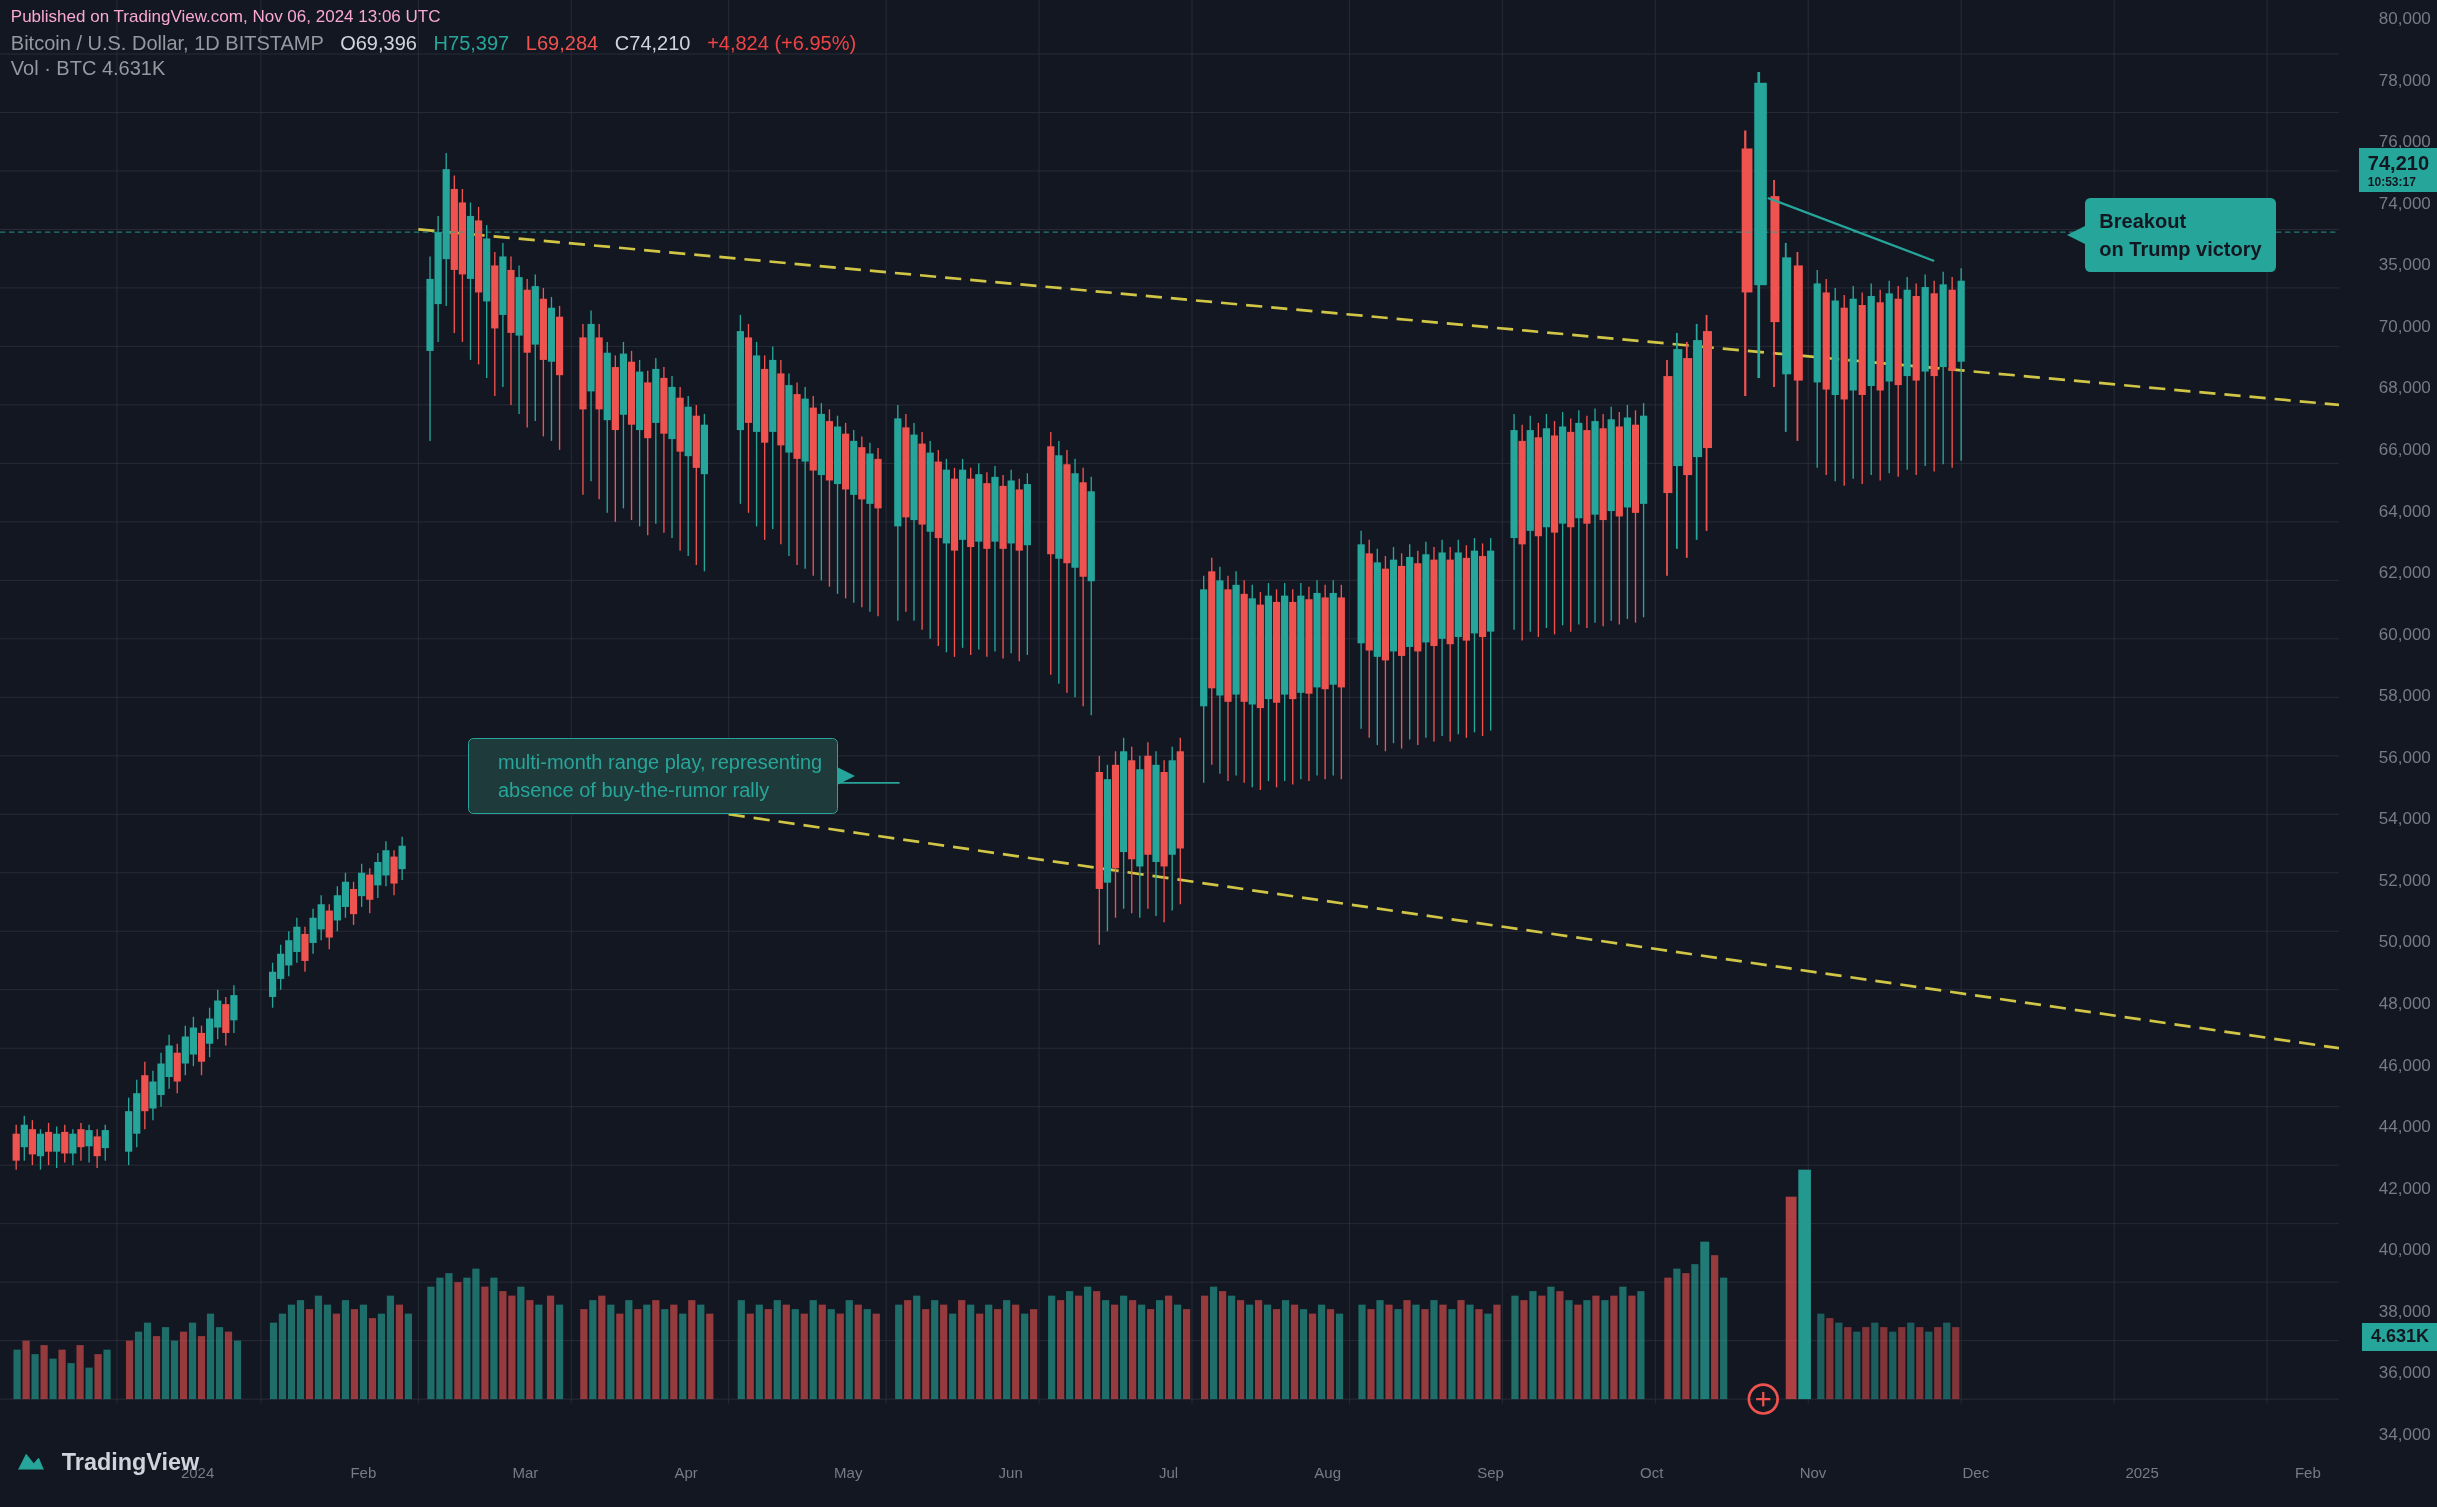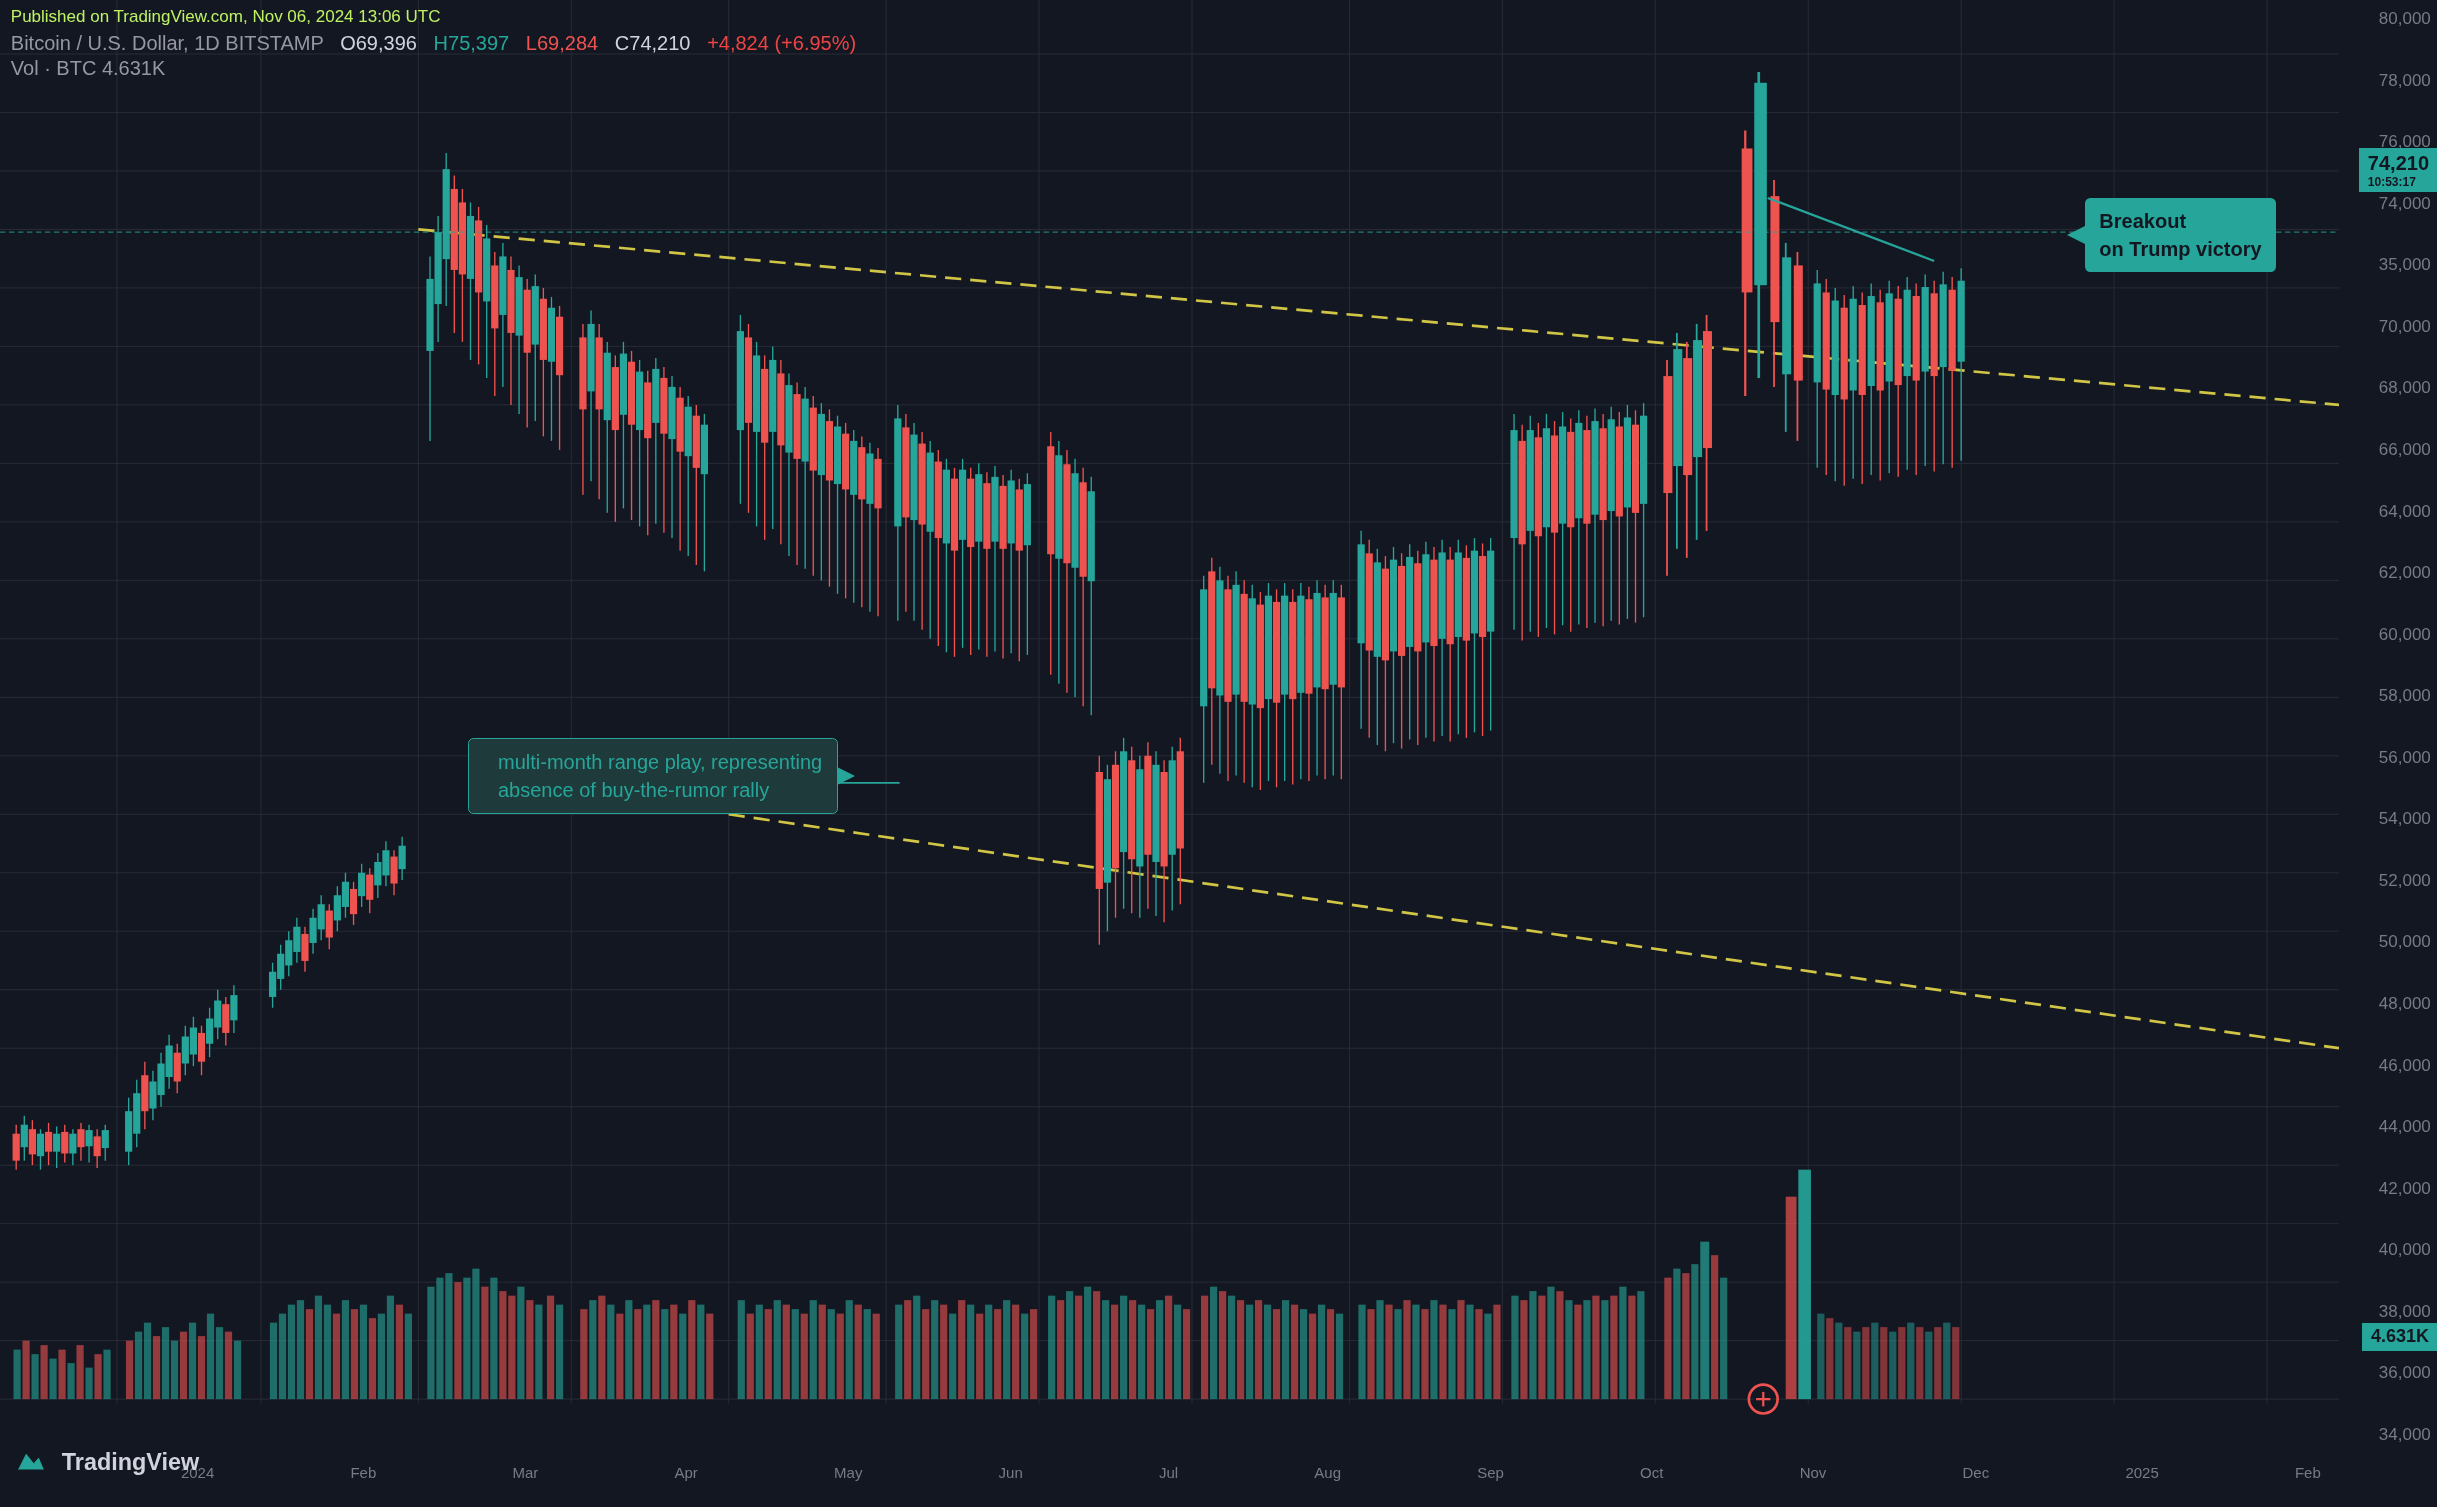--- a/index.html
+++ b/index.html
@@ -36,21 +36,21 @@
     .ohlc-h { color: #26a69a; }
     .ohlc-l { color: #ef5350; }
     .ohlc-c { color: #d1d4dc; }
     .ohlc-change-pos { color: #ef4444; }
 
     #published-label {
       position: absolute;
       top: 7.2px;
       left: 10.8px;
       font-size: 17px;
-      color: #bef264;
+      color: #f9a8d4;
       z-index: 10;
     }
 
     #tradingview-logo {
       position: absolute;
       bottom: 27px;
       left: 10.8px;
       display: flex;
       align-items: center;
       gap: 13px;

